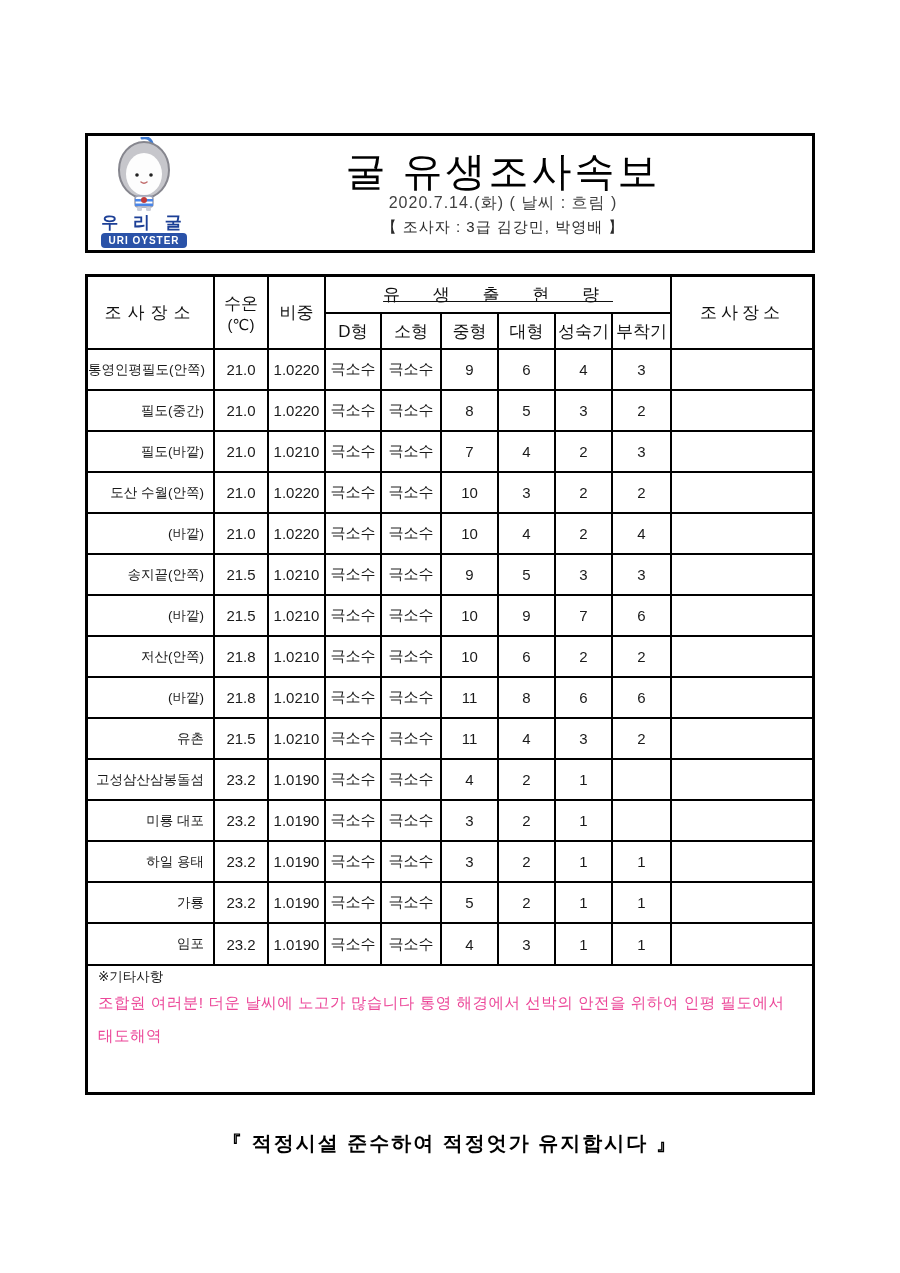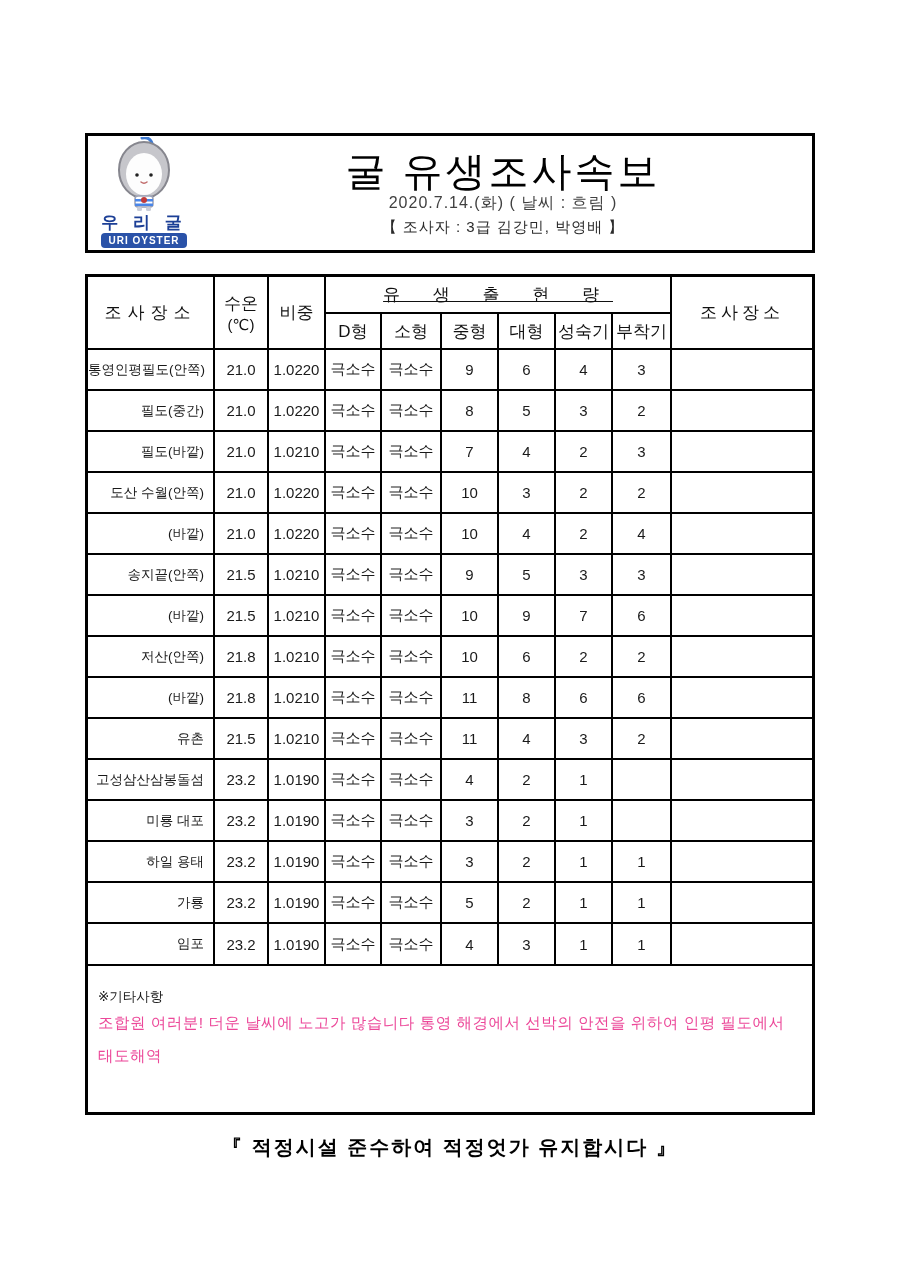--- a/index.html
+++ b/index.html
@@ -54,29 +54,29 @@
   tbody tr{height:41px;}
   td{font-size:15px;color:#1a1a1a;}
   td.loc{text-align:right;padding-right:9px;font-size:13.5px;}
   .sp-loc{letter-spacing:6px;}
   .sp-wide{letter-spacing:14px;text-decoration:underline;}
   .sp-mid{letter-spacing:4px;}
   .temp-unit{display:block;font-size:15px;margin-top:1px;}
 
   
   .notes{
-    border-top:2px solid #000;padding:22px 10px 10px 10px;min-height:114px;
+    border-top:2px solid #000;padding:2px 10px 10px 10px;min-height:114px;
   }
   .notes-title{font-size:13.5px;color:#1a1a1a;}
   .notes-line{font-size:15.5px;color:#ec4899;line-height:33px;letter-spacing:0.5px;}
 
   
   .slogan{
     text-align:center;font-size:20px;font-weight:bold;letter-spacing:2px;
-    margin-top:19px;color:#000;
+    margin-top:35px;color:#000;
   }
 </style>
 </head>
 <body>
 
 <div class="page">
 
   <div class="header-box">
     <div class="logo-block">
       <svg width="62" height="76" viewBox="0 0 62 76">

